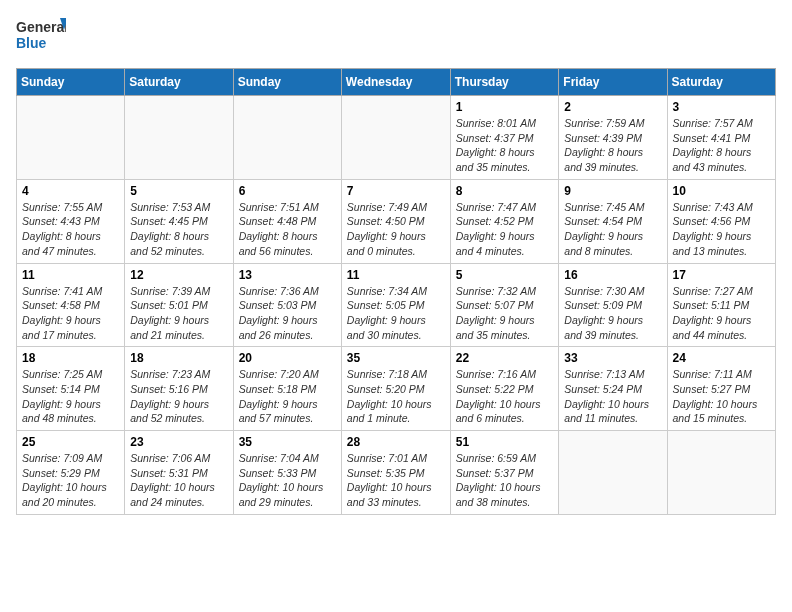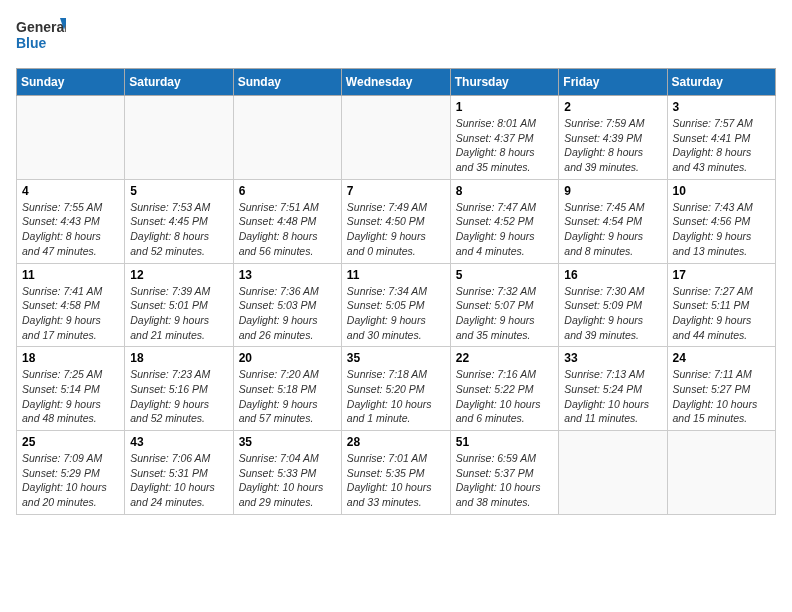--- a/index.html
+++ b/index.html
@@ -207,21 +207,21 @@
           <span class="day-num">24</span>
           <div class="day-info">Sunrise: 7:11 AM<br>Sunset: 5:27 PM<br>Daylight: 10 hours<br>and 15 minutes.</div>
         </td>
       </tr>
       <tr>
         <td>
           <span class="day-num">25</span>
           <div class="day-info">Sunrise: 7:09 AM<br>Sunset: 5:29 PM<br>Daylight: 10 hours<br>and 20 minutes.</div>
         </td>
         <td>
-          <span class="day-num">43</span>
+          <span class="day-num">23</span>
           <div class="day-info">Sunrise: 7:06 AM<br>Sunset: 5:31 PM<br>Daylight: 10 hours<br>and 24 minutes.</div>
         </td>
         <td>
           <span class="day-num">35</span>
           <div class="day-info">Sunrise: 7:04 AM<br>Sunset: 5:33 PM<br>Daylight: 10 hours<br>and 29 minutes.</div>
         </td>
         <td>
           <span class="day-num">28</span>
           <div class="day-info">Sunrise: 7:01 AM<br>Sunset: 5:35 PM<br>Daylight: 10 hours<br>and 33 minutes.</div>
         </td>

